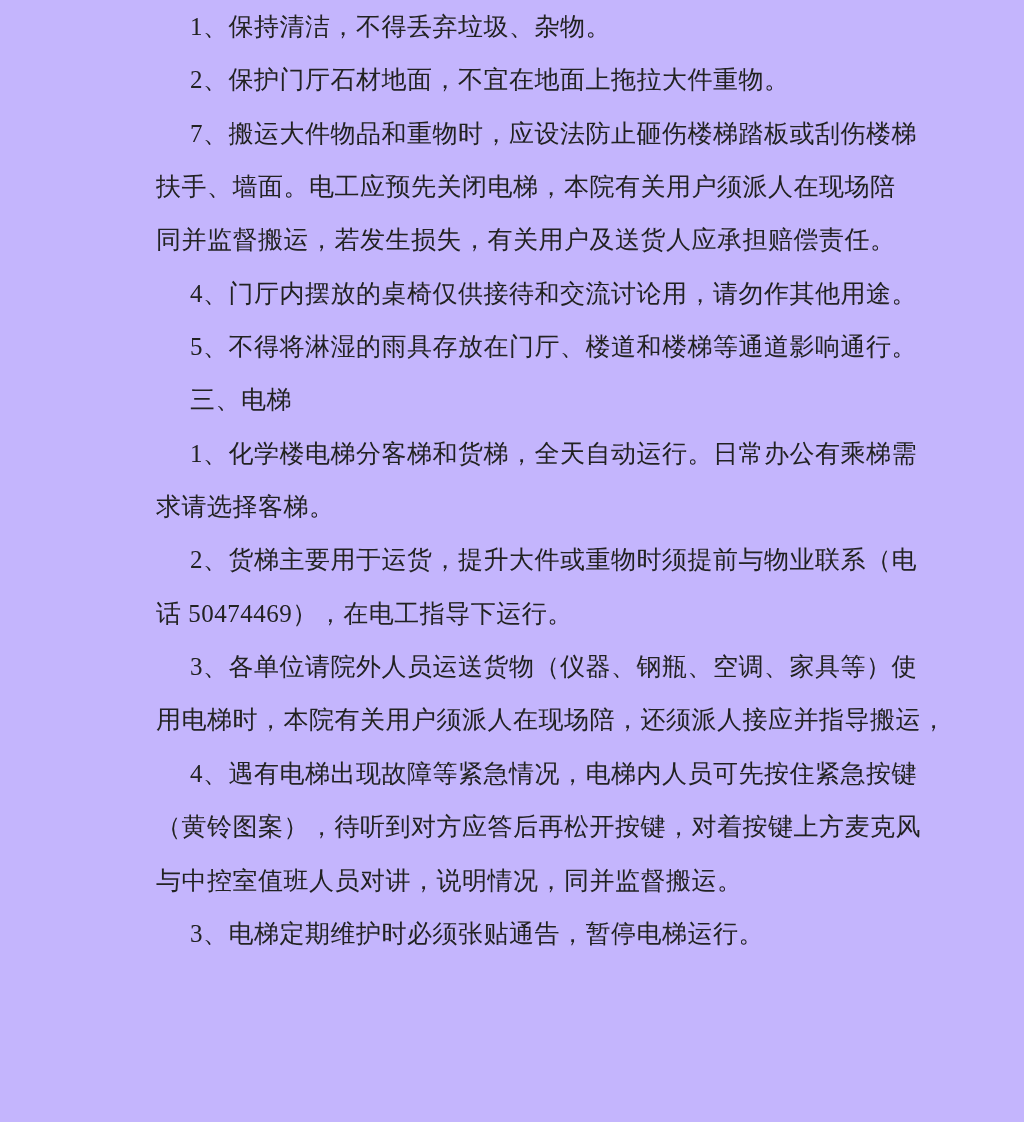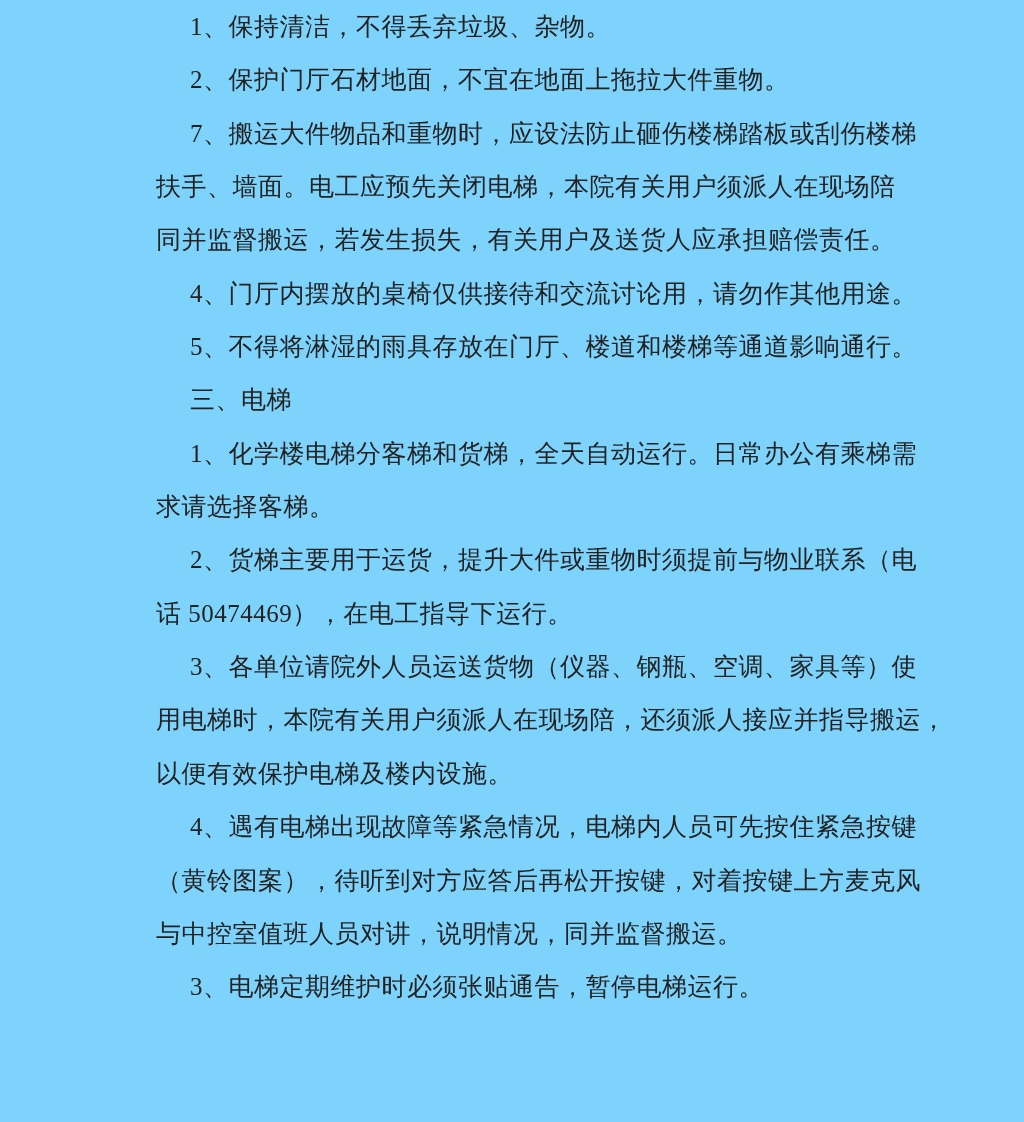--- a/index.html
+++ b/index.html
@@ -4,21 +4,21 @@
 <style>
   html, body {
     margin: 0;
     padding: 0;
     background: #ffffff;
   }
   .page {
     position: relative;
     width: 1024px;
     height: 1122px;
-    background: #7dd3fc;
+    background: #c4b5fd;
     overflow: hidden;
     font-family: "Liberation Serif", "DejaVu Serif", serif;
     color: #222222;
   }
   .textblock {
     position: absolute;
     left: 156px;
     top: 0;
     width: 745px;
   }
@@ -45,19 +45,18 @@
     <div class="line">同并监督搬运，若发生损失，有关用户及送货人应承担赔偿责任。</div>
     <div class="line indent">4、门厅内摆放的桌椅仅供接待和交流讨论用，请勿作其他用途。</div>
     <div class="line indent">5、不得将淋湿的雨具存放在门厅、楼道和楼梯等通道影响通行。</div>
     <div class="line indent">三、电梯</div>
     <div class="line indent">1、化学楼电梯分客梯和货梯，全天自动运行。日常办公有乘梯需</div>
     <div class="line">求请选择客梯。</div>
     <div class="line indent">2、货梯主要用于运货，提升大件或重物时须提前与物业联系（电</div>
     <div class="line">话 50474469），在电工指导下运行。</div>
     <div class="line indent">3、各单位请院外人员运送货物（仪器、钢瓶、空调、家具等）使</div>
     <div class="line">用电梯时，本院有关用户须派人在现场陪，还须派人接应并指导搬运，</div>
-    <div class="line">以便有效保护电梯及楼内设施。</div>
     <div class="line indent">4、遇有电梯出现故障等紧急情况，电梯内人员可先按住紧急按键</div>
     <div class="line">（黄铃图案），待听到对方应答后再松开按键，对着按键上方麦克风</div>
     <div class="line">与中控室值班人员对讲，说明情况，同并监督搬运。</div>
     <div class="line indent">3、电梯定期维护时必须张贴通告，暂停电梯运行。</div>
   </div>
 </div>
 
 </body></html>

